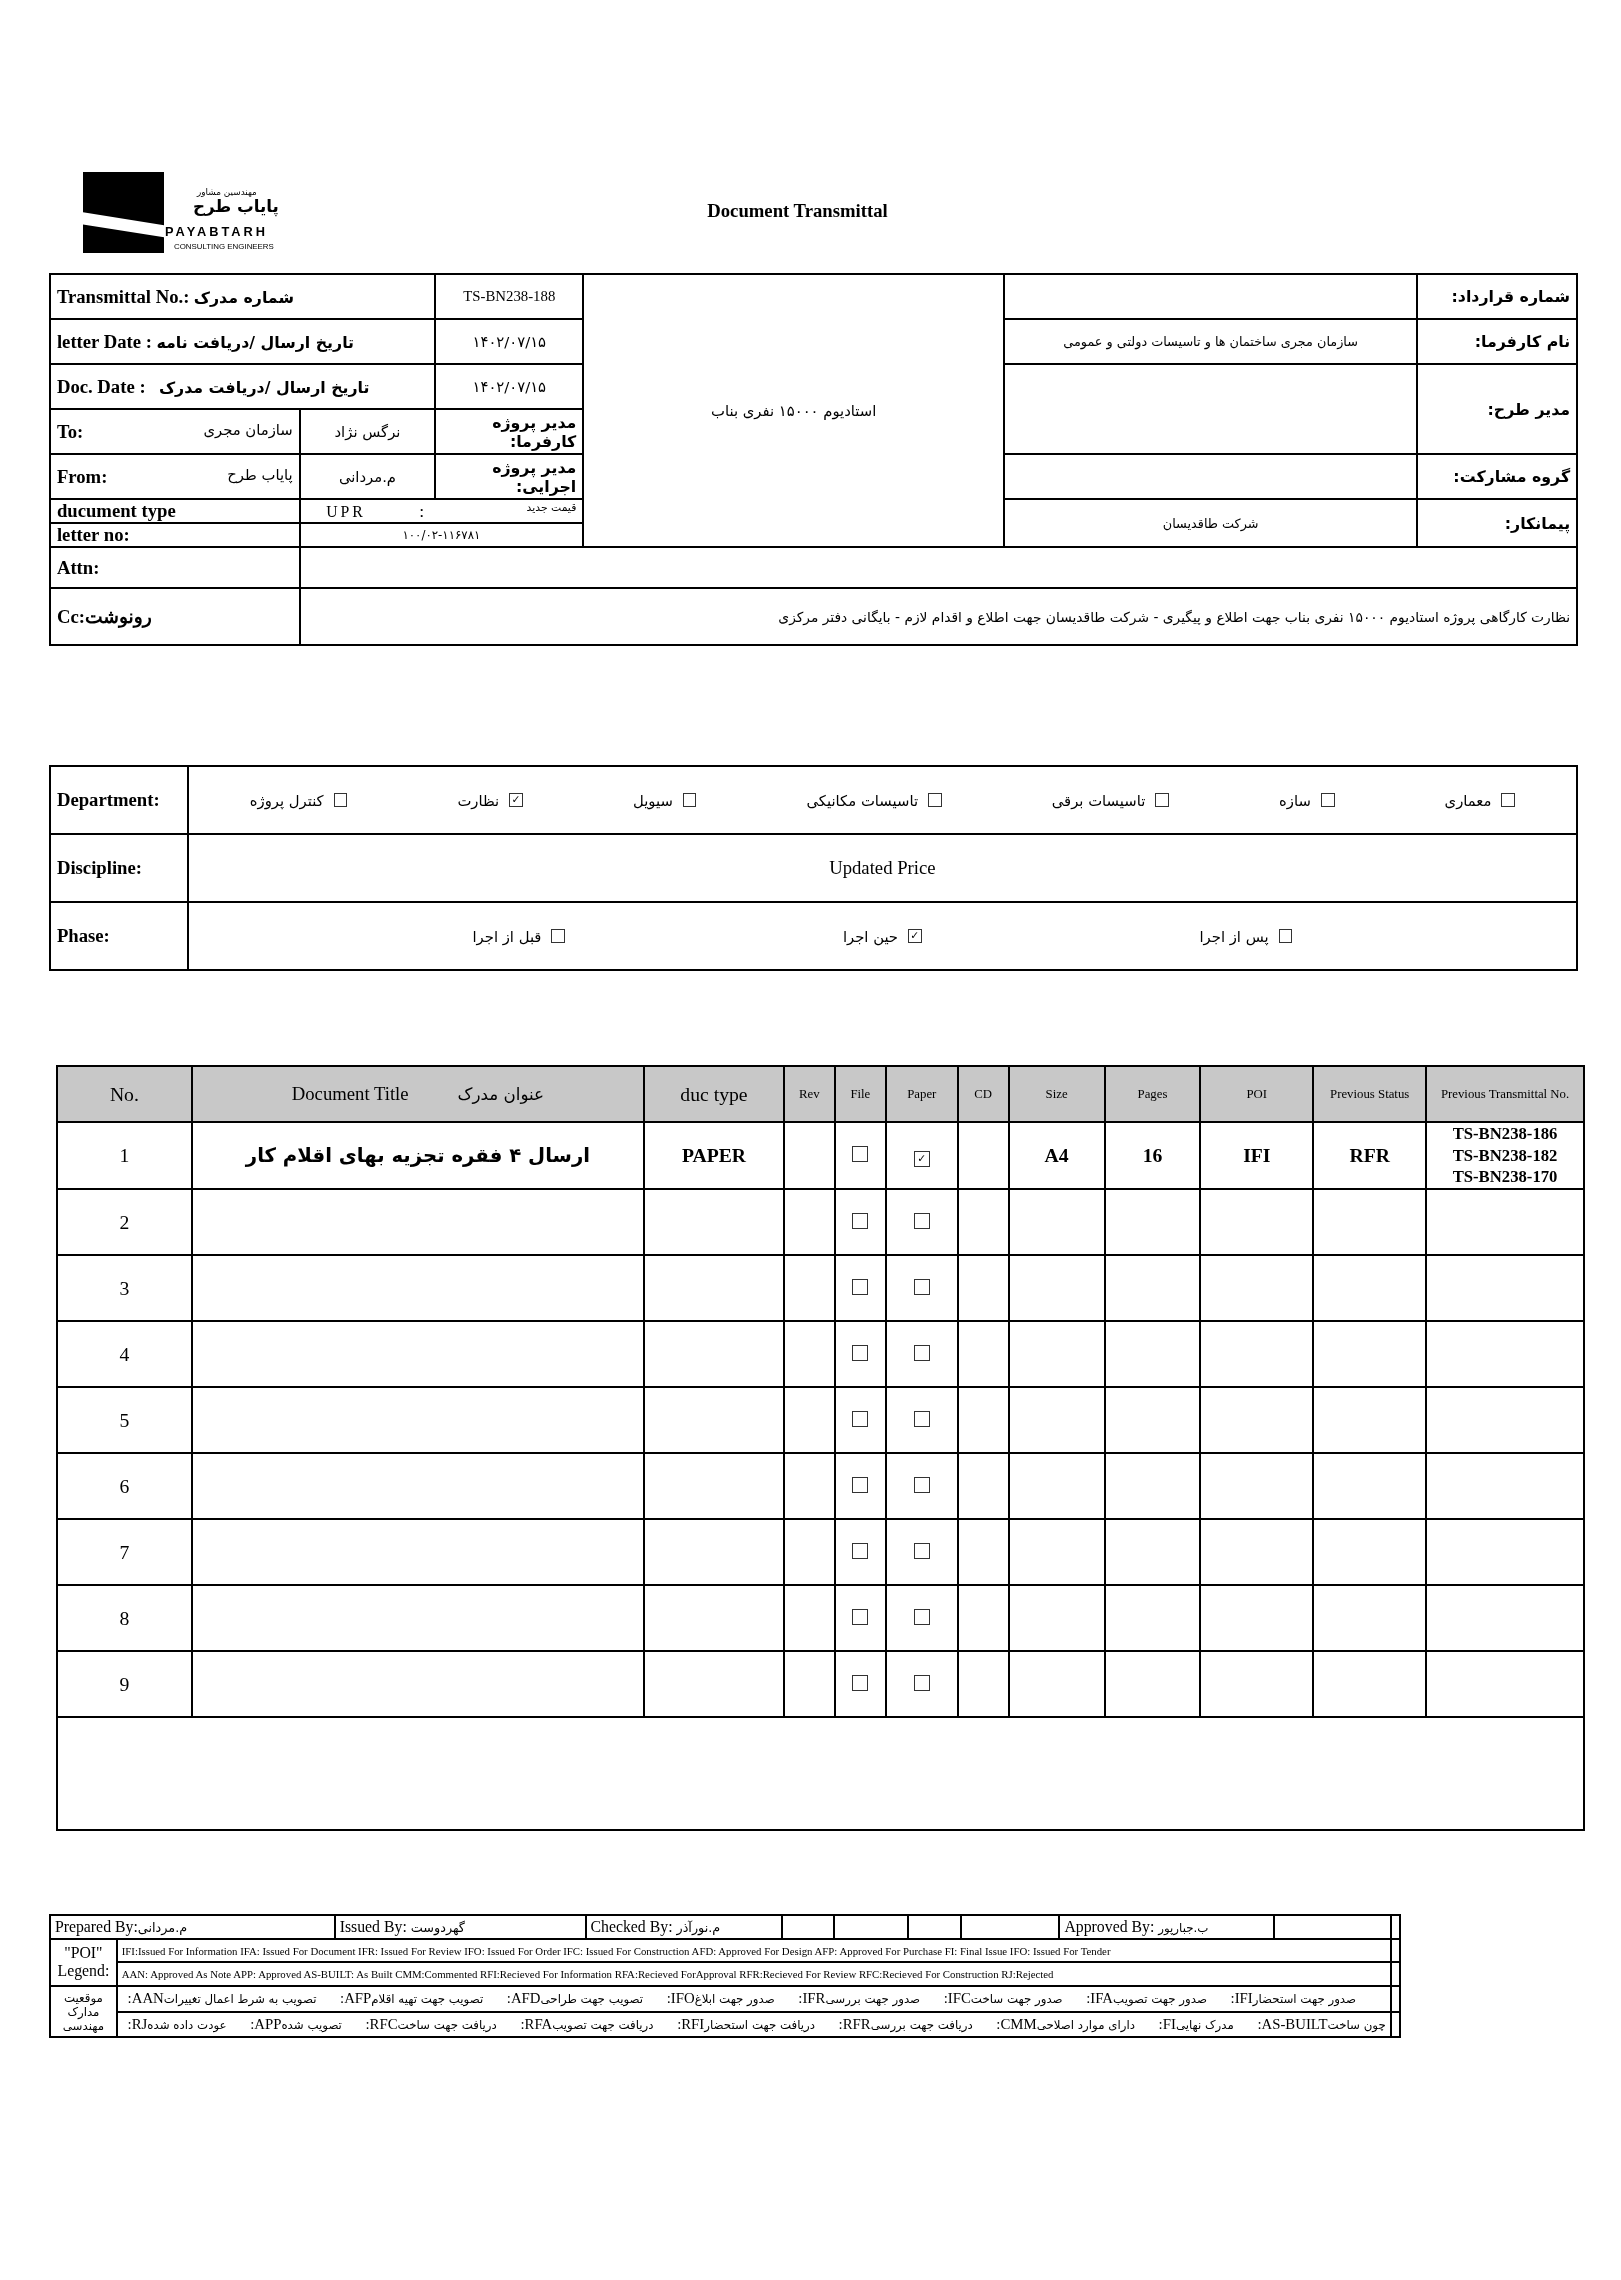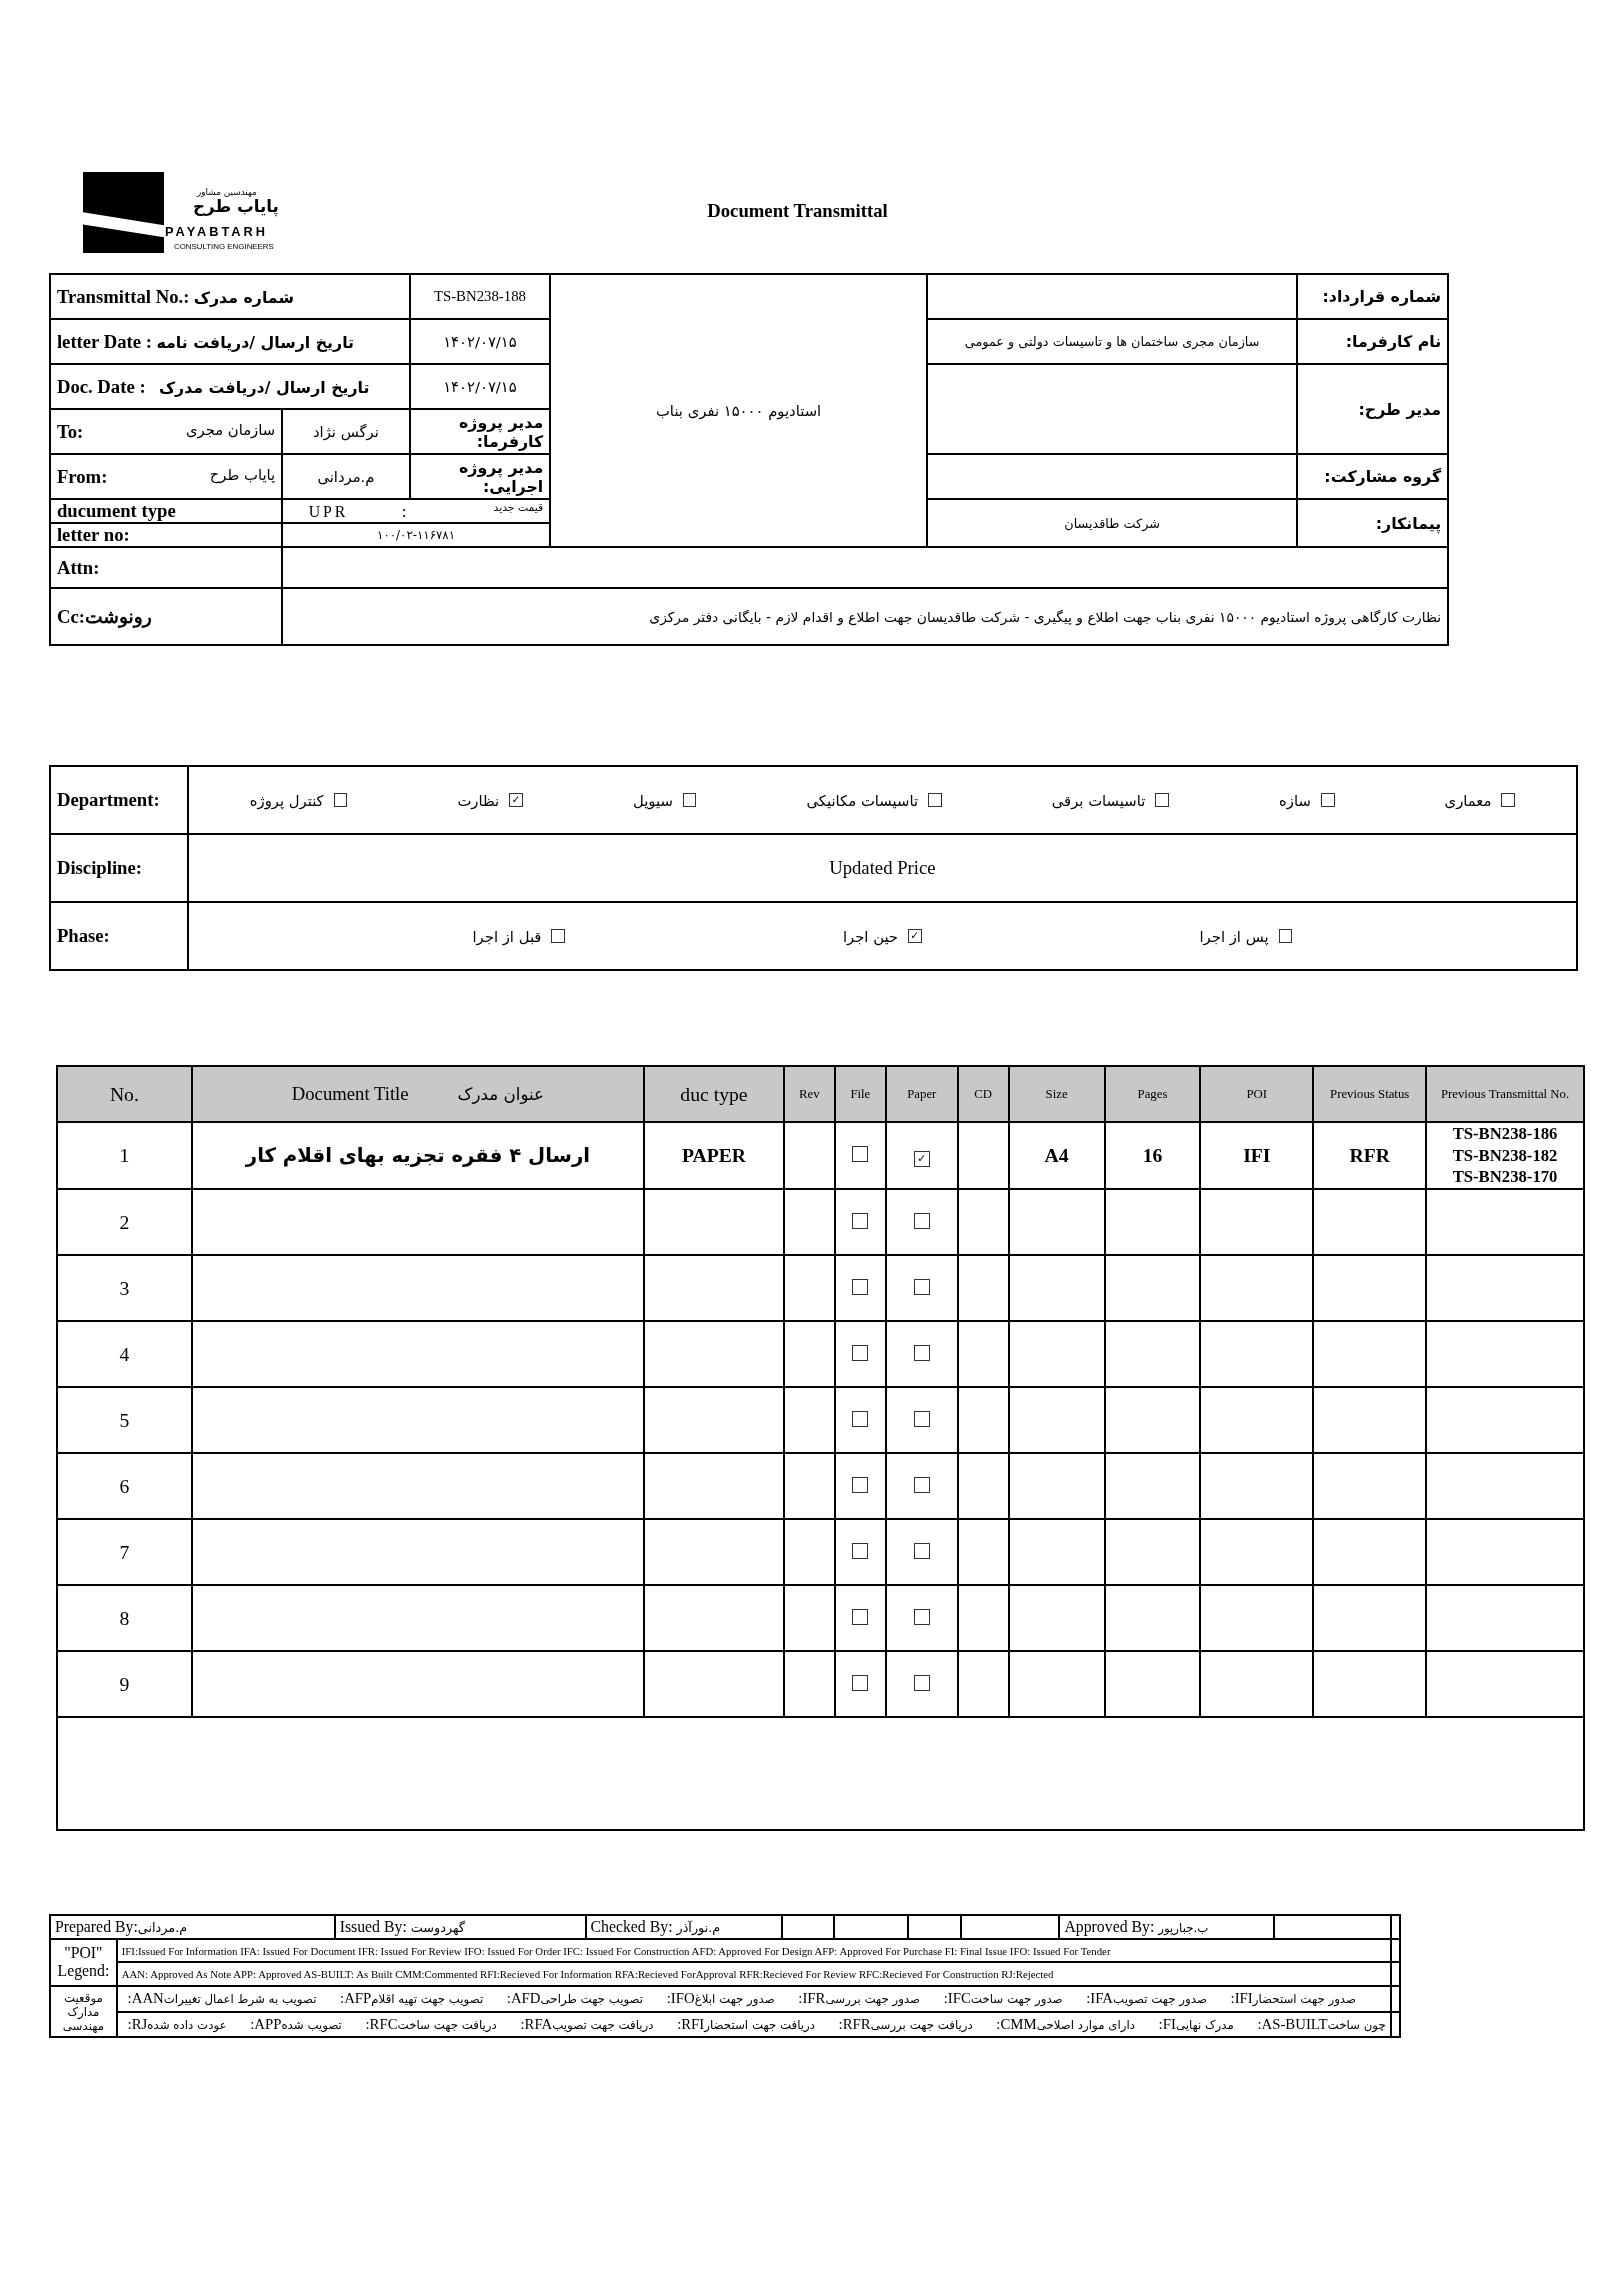--- a/index.html
+++ b/index.html
@@ -14,21 +14,21 @@
   .logo-sub{left:174px;top:242px;font-size:7.9px;font-family:"Liberation Sans",sans-serif;}
   .doc-title{left:630px;top:200px;width:335px;text-align:center;font-size:18.7px;font-weight:bold;}
 
   table{border-collapse:collapse;position:absolute;}
   td,th{border:2px solid #000;padding:0 5.9px;vertical-align:middle;}
   .fa{direction:rtl;font-family:"DejaVu Sans",sans-serif;}
   .c{text-align:center;}
   .r{text-align:right;}
 
   
-  #hdr{left:49px;top:273px;width:1400px;font-size:17.7px;}
+  #hdr{left:49px;top:273px;width:1529px;font-size:17.7px;}
   #hdr td{height:43px;}
   #hdr .lbl-en{font-weight:bold;font-size:18.7px;}
   #hdr .lbl-fa{font-size:15.8px;font-weight:bold;}
   #hdr .val{font-size:14.8px;}
   #hdr .small{font-size:12.8px;}
 
   
   #dept{left:49px;top:765px;width:1529px;font-size:17.7px;}
   #dept td{height:66px;}
   #dept .lbl{width:124px;font-weight:bold;font-size:18.7px;}

